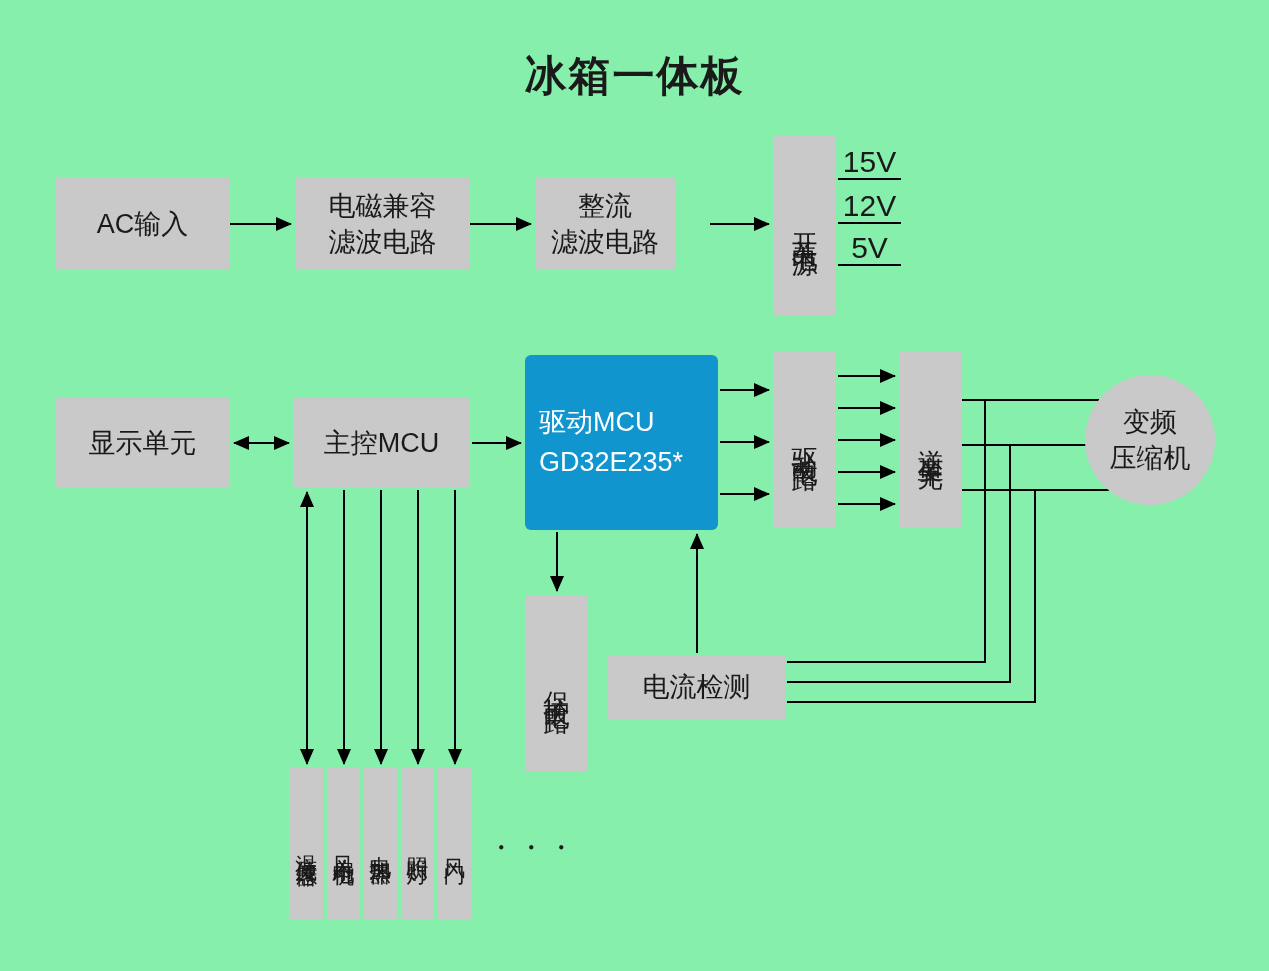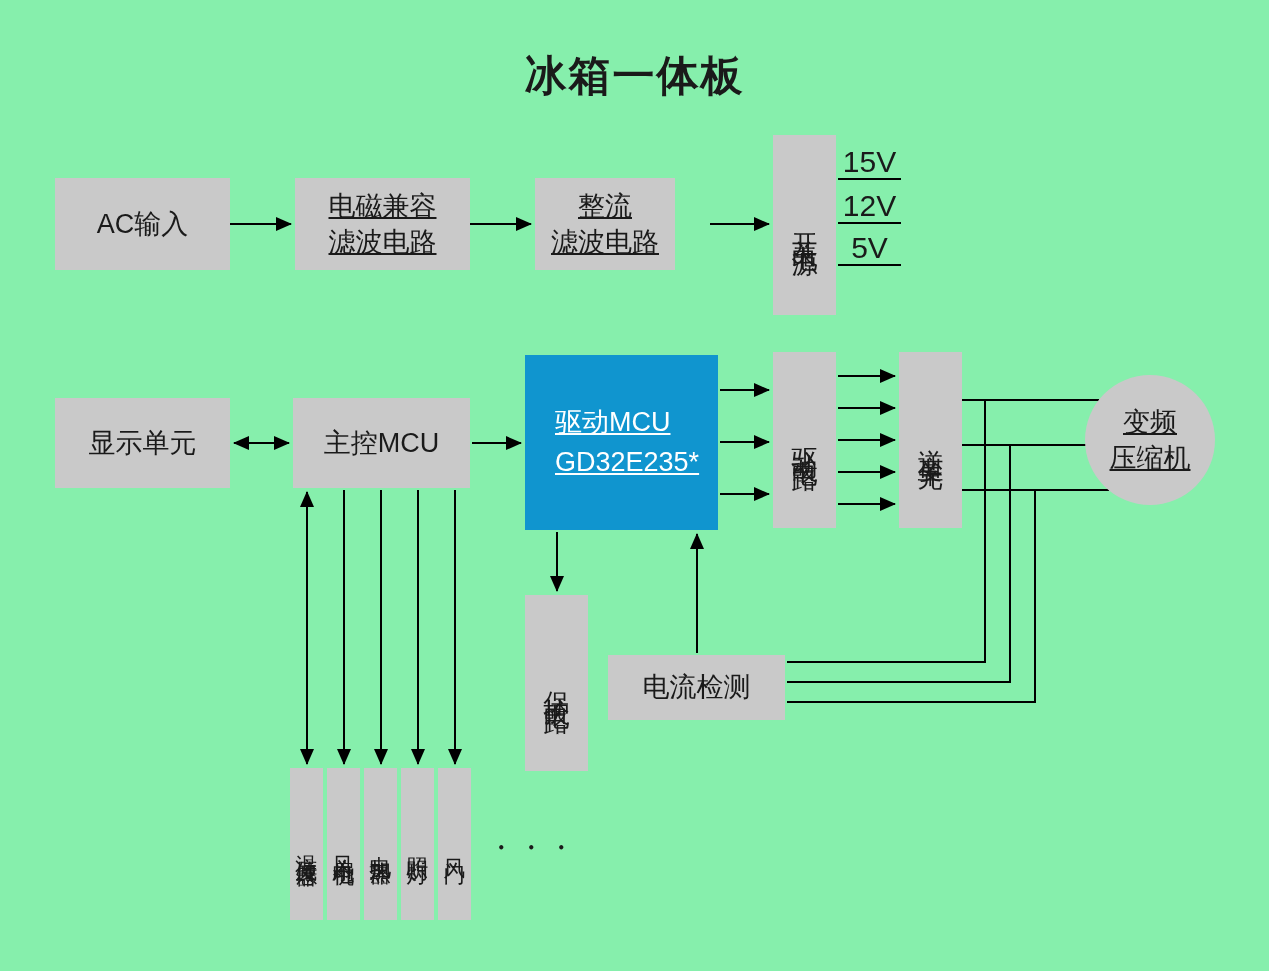--- a/index.html
+++ b/index.html
@@ -37,40 +37,41 @@
     position: absolute;
     background: var(--gray, #c9c9c9);
     display: flex;
     align-items: center;
     justify-content: center;
     text-align: center;
     font-size: 27px;
     line-height: 1.35;
     color: var(--text, #1a1a1a);
   }
-  .lines span { display: block; text-decoration: underline; }
+  .lines span { display: block; }
   .vbox {
     writing-mode: vertical-rl;
     text-orientation: upright;
     font-size: 26px;
     letter-spacing: 6px;
   }
   .pbox {
     writing-mode: vertical-rl;
     text-orientation: upright;
     font-size: 22px;
     letter-spacing: 3px;
   }
   .mcu {
     background: var(--blue, #1095cf);
     color: var(--mcu-text, #ffffff);
     justify-content: flex-start;
     text-align: left;
-    padding-left: 30px;
+    padding-left: 14px;
     line-height: 1.45;
+    border-radius: 6px;
   }
   .circle { border-radius: 50%; }
   .rail {
     position: absolute;
     display: flex;
     align-items: flex-end;
     justify-content: center;
     border-bottom: 2px solid var(--line, #000000);
     font-size: 30px;
     line-height: 1.1;

